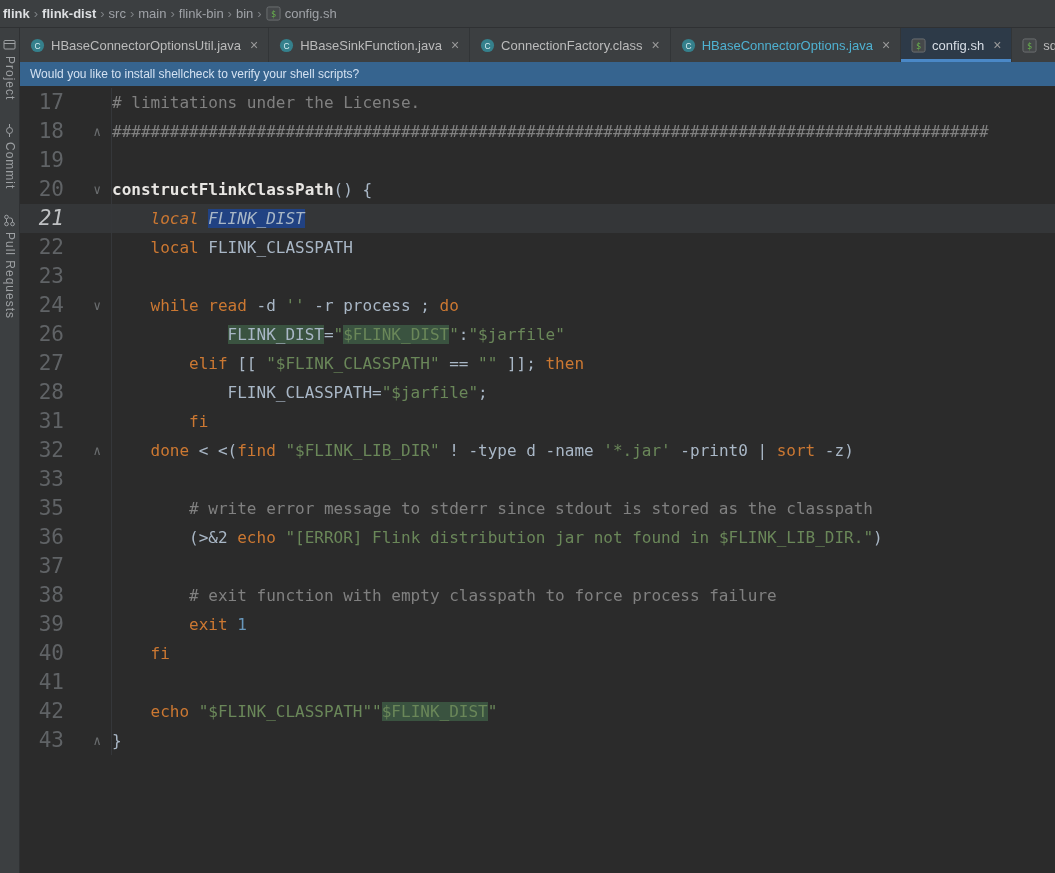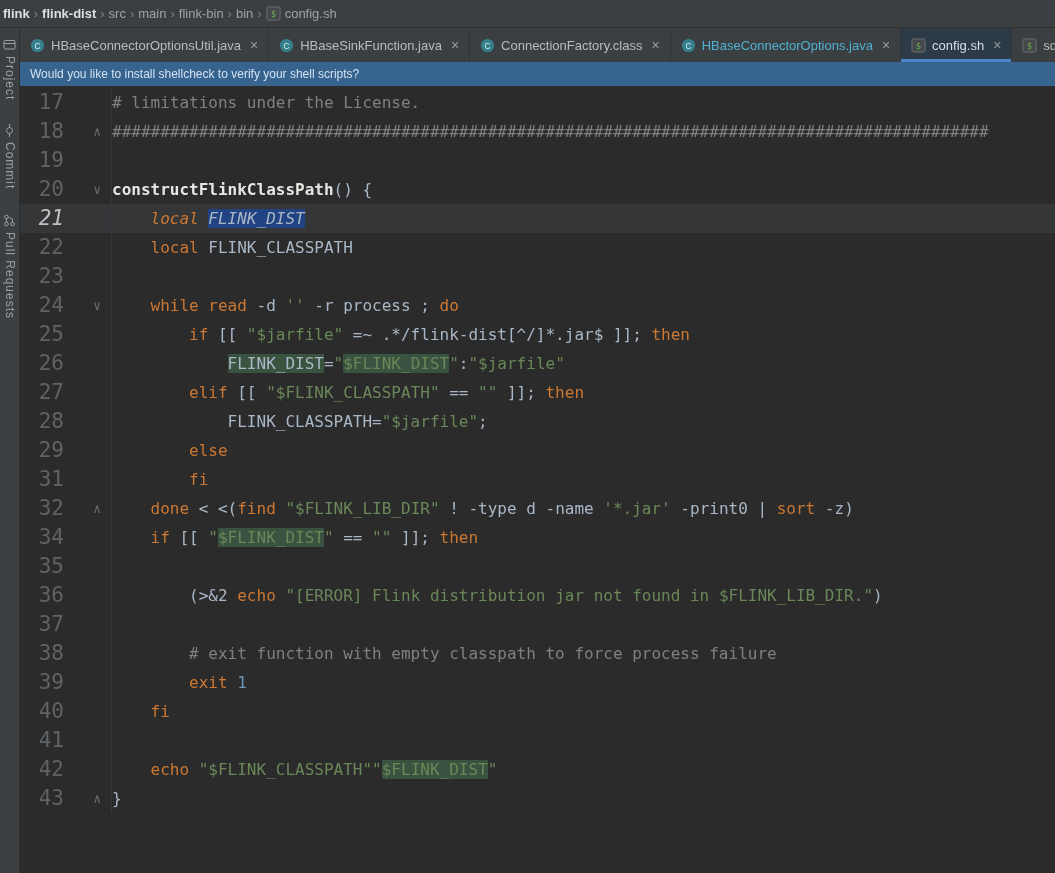--- a/index.html
+++ b/index.html
@@ -201,63 +201,53 @@
             <span class="ln">23</span>
             <span class="fold"></span>
             <span class="code"></span>
           </div>
           <div class="cline">
             <span class="ln">24</span>
             <span class="fold">∨</span>
             <span class="code"><span class="pl">    </span><span class="kw">while</span><span class="pl"> </span><span class="kw">read</span><span class="pl"> -d </span><span class="str">''</span><span class="pl"> -r process ; </span><span class="kw">do</span></span>
           </div>
           <div class="cline">
-            <span class="ln">25</span>
-            <span class="fold"></span>
-            <span class="code"><span class="pl">        </span><span class="kw">if</span><span class="pl"> [[ </span><span class="str">"$jarfile"</span><span class="pl"> =~ .*/flink-dist[^/]*.jar$ ]]; </span><span class="kw">then</span></span>
-          </div>
-          <div class="cline">
             <span class="ln">26</span>
             <span class="fold"></span>
             <span class="code"><span class="pl">            </span><span class="pl hl">FLINK_DIST</span><span class="pl">=</span><span class="str">"</span><span class="str hl">$FLINK_DIST</span><span class="str">"</span><span class="pl">:</span><span class="str">"$jarfile"</span></span>
           </div>
           <div class="cline">
             <span class="ln">27</span>
             <span class="fold"></span>
             <span class="code"><span class="pl">        </span><span class="kw">elif</span><span class="pl"> [[ </span><span class="str">"$FLINK_CLASSPATH"</span><span class="pl"> == </span><span class="str">""</span><span class="pl"> ]]; </span><span class="kw">then</span></span>
           </div>
           <div class="cline">
             <span class="ln">28</span>
             <span class="fold"></span>
             <span class="code"><span class="pl">            FLINK_CLASSPATH=</span><span class="str">"$jarfile"</span><span class="pl">;</span></span>
-          </div>
-          <div class="cline">
-            <span class="ln">29</span>
-            <span class="fold"></span>
-            <span class="code"><span class="pl">        </span><span class="kw">else</span></span>
           </div>
           <div class="cline">
             <span class="ln">31</span>
             <span class="fold"></span>
             <span class="code"><span class="pl">        </span><span class="kw">fi</span></span>
           </div>
           <div class="cline">
             <span class="ln">32</span>
             <span class="fold">∧</span>
             <span class="code"><span class="pl">    </span><span class="kw">done</span><span class="pl"> &lt; &lt;(</span><span class="kw">find</span><span class="pl"> </span><span class="str">"$FLINK_LIB_DIR"</span><span class="pl"> ! -type d -name </span><span class="str">'*.jar'</span><span class="pl"> -print0 | </span><span class="kw">sort</span><span class="pl"> -z)</span></span>
           </div>
           <div class="cline">
-            <span class="ln">34</span>
-            <span class="fold"></span>
-            <span class="code"><span class="pl">    </span><span class="kw">if</span><span class="pl"> [[ </span><span class="str">"</span><span class="str hl">$FLINK_DIST</span><span class="str">"</span><span class="pl"> == </span><span class="str">""</span><span class="pl"> ]]; </span><span class="kw">then</span></span>
+            <span class="ln">33</span>
+            <span class="fold"></span>
+            <span class="code"></span>
           </div>
           <div class="cline">
             <span class="ln">35</span>
             <span class="fold"></span>
-            <span class="code"><span class="pl">        </span></span>
+            <span class="code"><span class="pl">        </span><span class="cm"># write error message to stderr since stdout is stored as the classpath</span></span>
           </div>
           <div class="cline">
             <span class="ln">36</span>
             <span class="fold"></span>
             <span class="code"><span class="pl">        (&gt;&amp;2 </span><span class="kw">echo</span><span class="pl"> </span><span class="str">"[ERROR] Flink distribution jar not found in $FLINK_LIB_DIR."</span><span class="pl">)</span></span>
           </div>
           <div class="cline">
             <span class="ln">37</span>
             <span class="fold"></span>
             <span class="code"></span>

